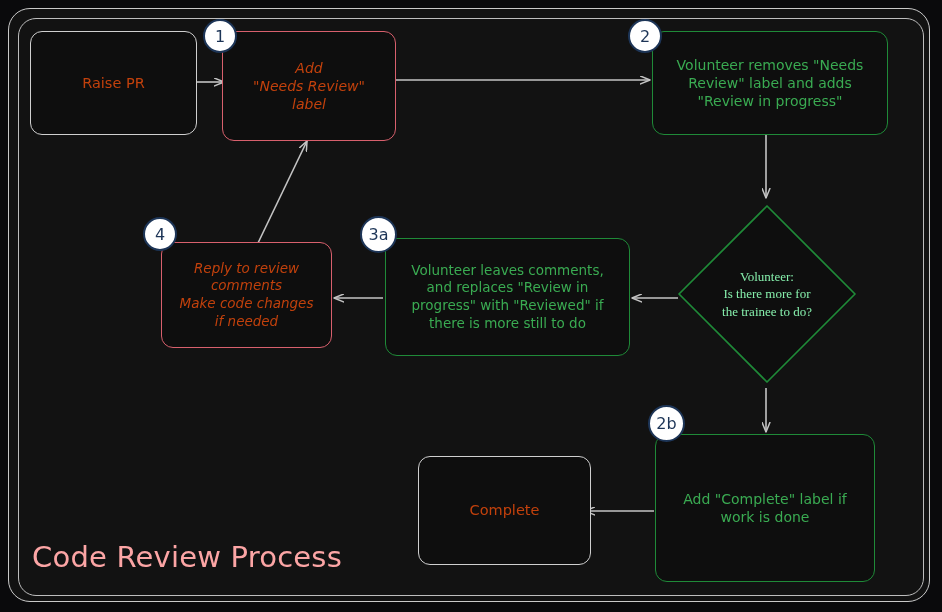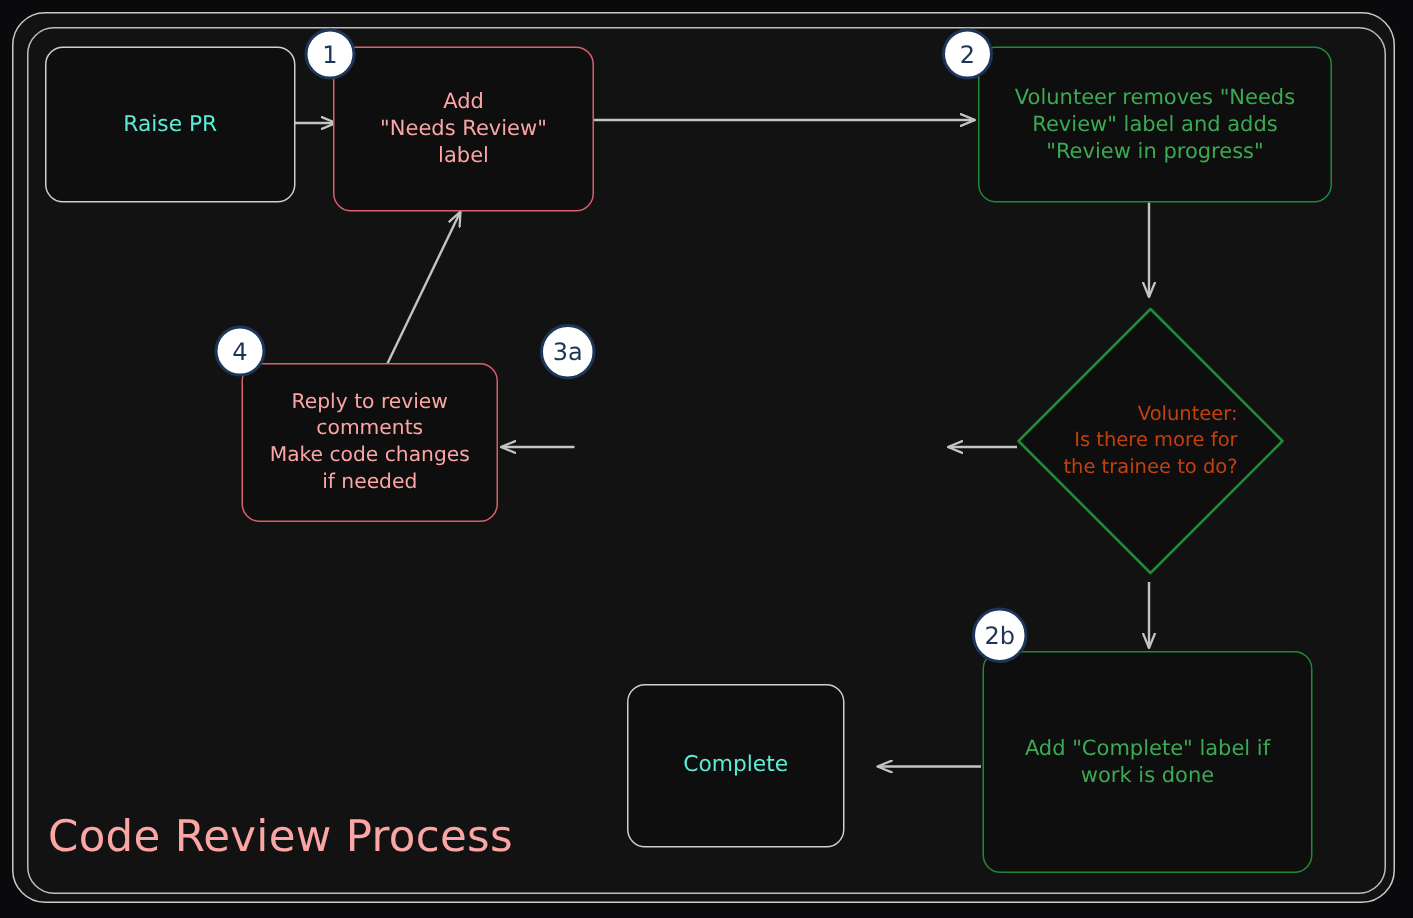--- a/index.html
+++ b/index.html
@@ -62,27 +62,28 @@
     background: #0e0e0e;
     line-height: 1.30;
   }
   .node-text {
     display: block;
     white-space: pre-line;
     padding: 0 8px;
   }
   .node.plain {
     border: 1.7px solid #cfcfcf;
-    color: #5eead4;
+    color: #c2410c;
     font-size: 14.5px;
   }
   .node.red {
     border: 1.7px solid #d8606d;
-    color: #fca5a5;
+    color: #c2410c;
     font-size: 14px;
+    font-style: italic;
   }
   .node.green {
     border: 1.7px solid #1f8a38;
     color: #3aab52;
     font-size: 14px;
   }
   
   .diamond-wrap {
     position: absolute;
   }
@@ -95,25 +96,26 @@
   }
   .diamond-label {
     position: absolute;
     left: 0;
     top: 0;
     width: 100%;
     height: 100%;
     display: flex;
     align-items: center;
     justify-content: center;
-    text-align: right;
-    color: #c2410c;
+    text-align: center;
+    color: #86efac;
     font-size: 13px;
     line-height: 1.35;
     white-space: pre-line;
+    font-family: Liberation Serif, serif;
   }
   
   .badge {
     position: absolute;
     box-sizing: border-box;
     border-radius: 50%;
     background: #ffffff;
     border: 2.4px solid #1d3557;
     color: #1d3557;
     display: flex;
@@ -192,20 +194,26 @@
 
   <div class="diamond-wrap" style="left:676px; top:203px; width:182px; height:182px;">
     <svg class="diamond-shape" viewBox="0 0 182 182" xmlns="http://www.w3.org/2000/svg">
       <path d="M91,3 L179,91 L91,179 L3,91 Z" fill="#0e0e0e" stroke="#1f8a38" stroke-width="1.7" stroke-linejoin="round"></path>
     </svg>
     <div class="diamond-label">Volunteer:
 Is there more for
 the trainee to do?</div>
   </div>
 
+  <div class="node green" style="left:385px; top:238px; width:245px; height:118px; font-size:13.5px;">
+    <span class="node-text">Volunteer leaves comments,
+and replaces "Review in
+progress" with "Reviewed" if
+there is more still to do</span>
+  </div>
   <div class="badge" style="left:360px; top:216px; width:37px; height:37px;">
     <span>3a</span>
   </div>
 
   <div class="node red" style="left:161px; top:242px; width:171px; height:106px; font-size:13.5px;">
     <span class="node-text">Reply to review
 comments
 Make code changes
 if needed</span>
   </div>
@@ -214,19 +222,19 @@
   </div>
 
   <div class="node green" style="left:655px; top:434px; width:220px; height:148px;">
     <span class="node-text">Add "Complete" label if
 work is done</span>
   </div>
   <div class="badge" style="left:648px; top:405px; width:37px; height:37px;">
     <span>2b</span>
   </div>
 
-  <div class="node plain" style="left:418px; top:456px; width:145px; height:109px;">
+  <div class="node plain" style="left:418px; top:456px; width:173px; height:109px;">
     <span class="node-text">Complete</span>
   </div>
 
   <div class="diagram-title">Code Review Process</div>
 
 </div>
 
 </body></html>

